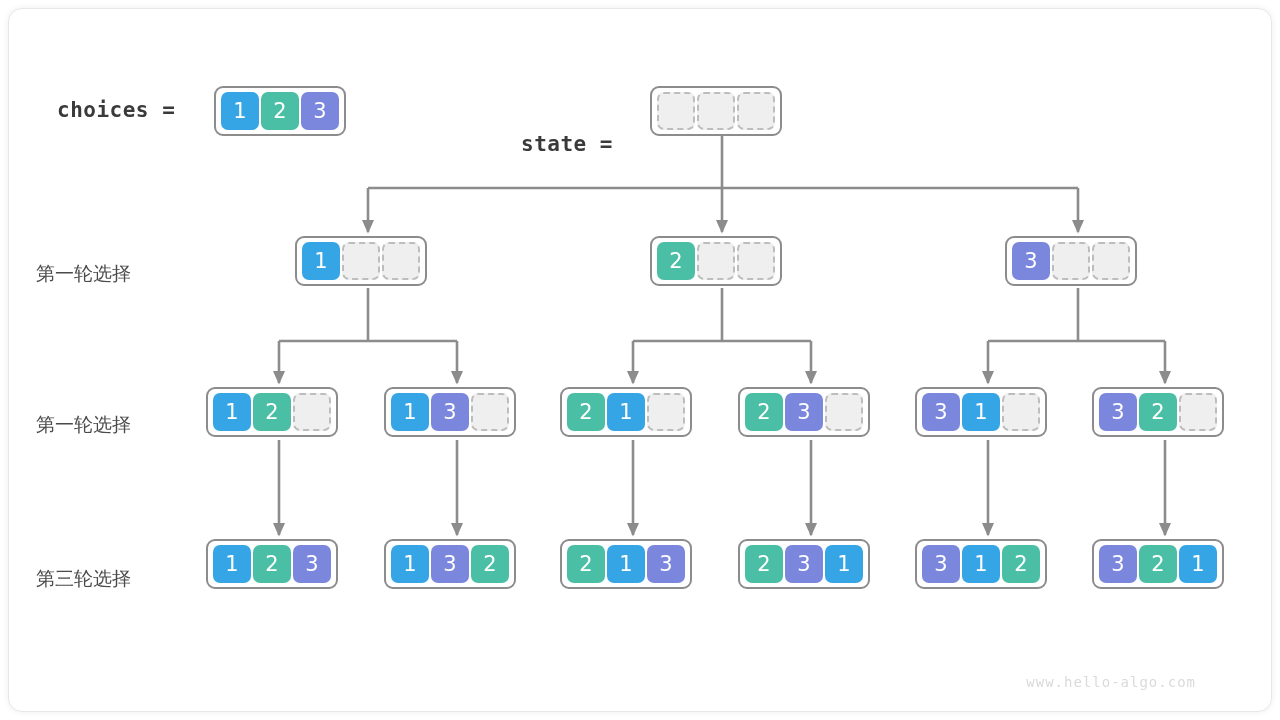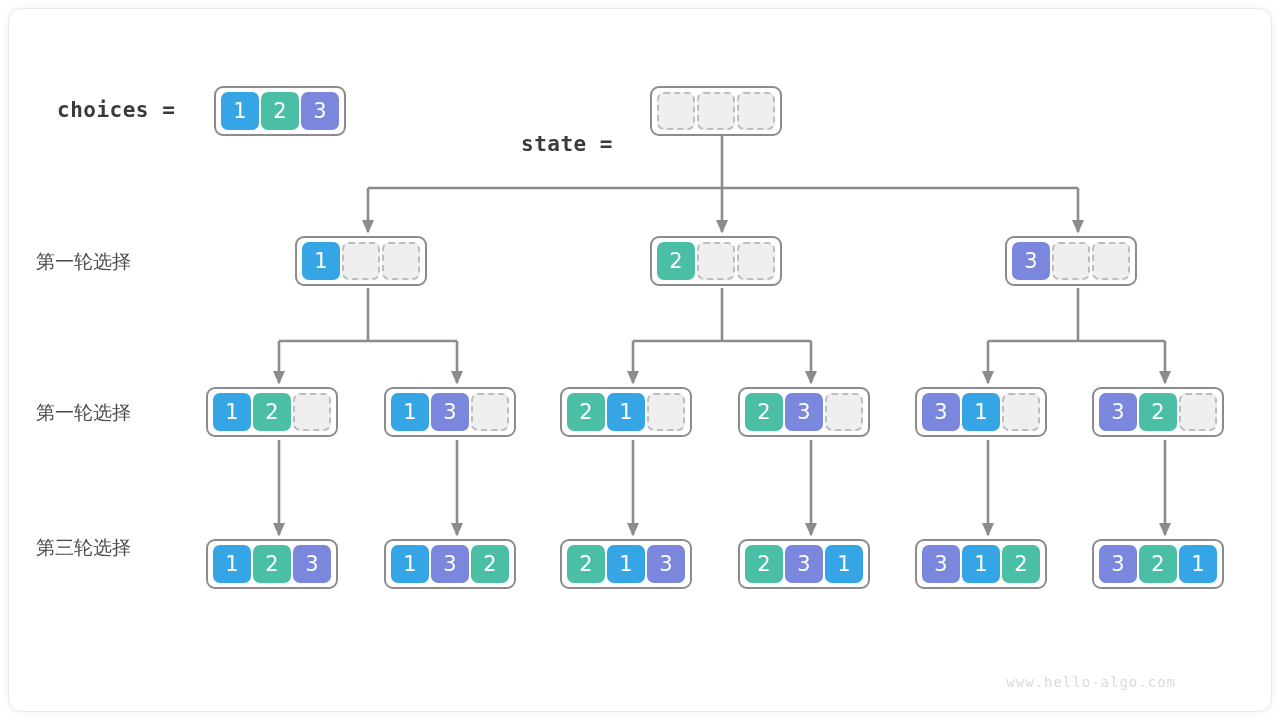--- a/index.html
+++ b/index.html
@@ -56,20 +56,21 @@
     letter-spacing: 0.5px;
   }
 
   
   .row-label {
     position: absolute;
     font-family: Liberation Serif, serif;
     font-size: 19px;
     color: #4a4a4a;
     white-space: nowrap;
+    margin-top: 12px;
   }
 
   
   .array {
     position: absolute;
     box-sizing: border-box;
     border: 2.5px solid #8c8c8c;
     border-radius: 9px;
     background: #ffffff;
     padding: 4px;
@@ -97,21 +98,21 @@
     color: transparent;
   }
 
   .cell.v1 { background: #36a5e5; }
   .cell.v2 { background: #4bbfa5; }
   .cell.v3 { background: #7b86dd; }
 
   
   #watermark {
     position: absolute;
-    right: 52px;
+    right: 32px;
     bottom: 30px;
     font-family: "DejaVu Sans Mono", "Liberation Mono", monospace;
     font-size: 14px;
     color: #dadada;
     letter-spacing: 1px;
   }
 </style>
 </head>
 <body>
 
@@ -168,21 +169,21 @@
   <div class="mono-label" style="left:521px; top:98px;margin-top:34px;">state =</div>
 
   <div class="array" id="state-array" style="left:650px; top:86px;">
       <div class="cell empty"></div>
       <div class="cell empty"></div>
       <div class="cell empty"></div>
     </div>
 
   <div class="row-label" style="left:36px; top:249px;">第一轮选择</div>
   <div class="row-label" style="left:36px; top:400px;">第一轮选择</div>
-  <div class="row-label" style="left:36px; top:535px;">第三轮选择</div>
+  <div class="row-label" style="left:36px; top:554px;">第三轮选择</div>
 
   <div class="array lvl1-node" style="left:295px; top:236px;">
       <div class="cell v1">1</div>
       <div class="cell empty"></div>
       <div class="cell empty"></div>
     </div>
   <div class="array lvl1-node" style="left:650px; top:236px;">
       <div class="cell v2">2</div>
       <div class="cell empty"></div>
       <div class="cell empty"></div>

